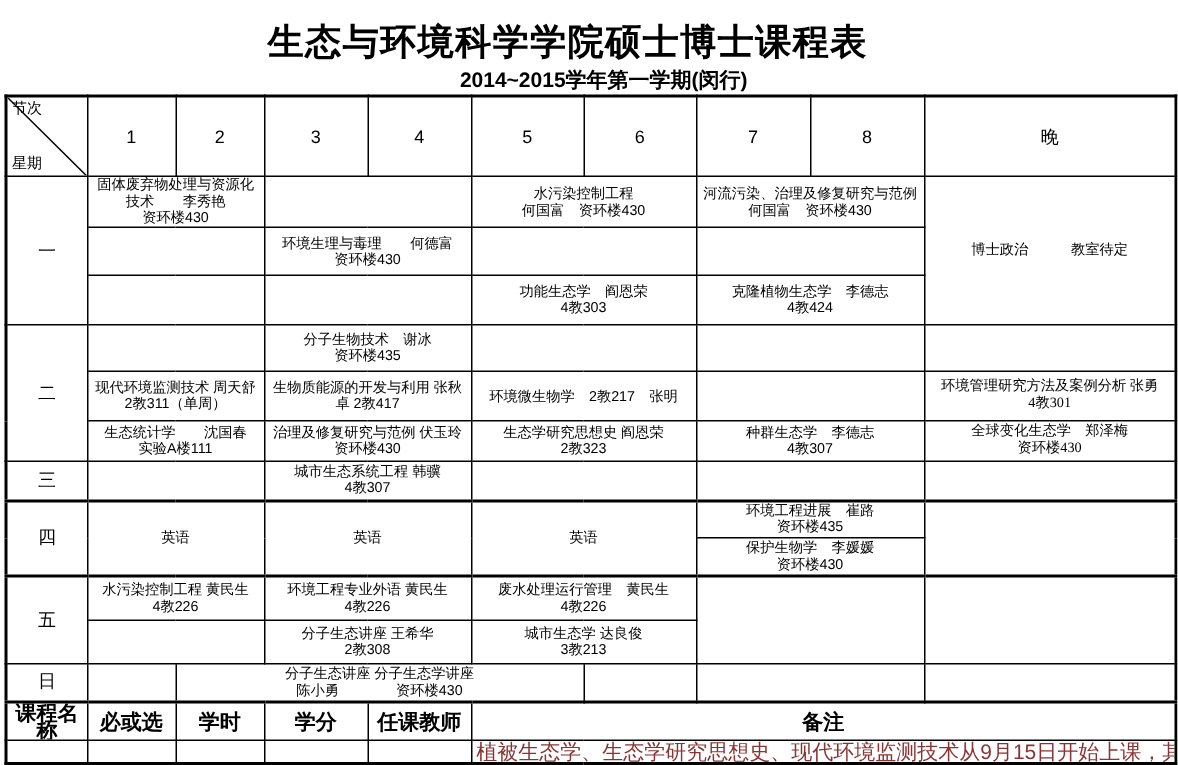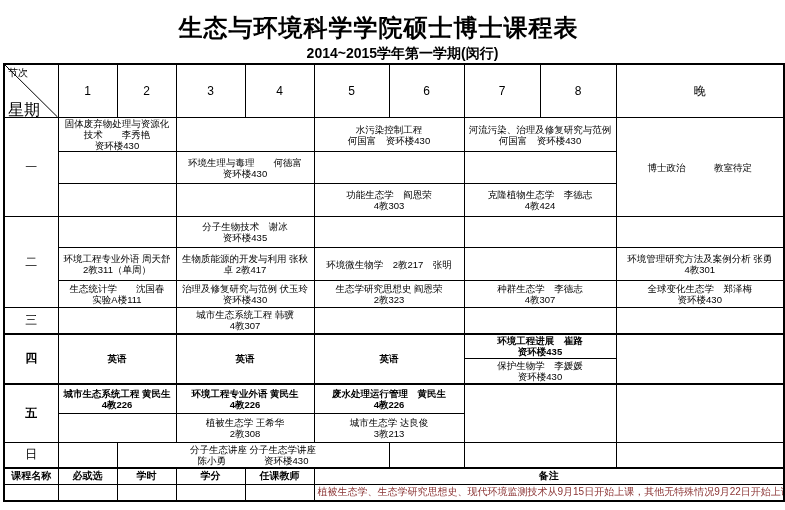--- a/index.html
+++ b/index.html
@@ -23,26 +23,26 @@
   }
   td{
     border:1px solid #000;
     text-align:center;vertical-align:middle;
     font-size:9.5px;line-height:11px;
     padding:0;overflow:hidden;white-space:pre-line;
   }
   tr.hdr td{font-size:12px;line-height:13px;}
   td.corner{position:relative;padding-left:25px;}
   td.corner .c-top{position:absolute;top:1px;left:3px;font-size:10px;}
-  td.corner .c-bot{position:absolute;bottom:1px;left:3px;font-size:16px;}
+  td.corner .c-bot{position:absolute;bottom:1px;left:3px;font-size:10px;}
   td.corner svg{position:absolute;top:0;left:0;width:100%;height:100%;}
   td.day{font-size:12px;}
-  td.evening-cell{font-size:9.5px;}
-  tr.thick td{border-top-width:2px;font-weight:bold;}
-  tr.foot td{font-weight:bold;font-size:10px;line-height:12px;}
+  td.evening-cell{font-size:9.5px;font-family:Liberation Serif, serif;}
+  tr.thick td{border-top-width:2px;}
+  tr.foot td{font-weight:bold;font-size:14px;line-height:12px;}
   td.remark{
     text-align:left;padding-left:3px;font-weight:normal;font-size:10px;
     white-space:nowrap;
   }
   tr.foot2 td{font-weight:normal;}
 </style>
 </head>
 <body>
 
 <div class="title">生态与环境科学学院硕士博士课程表</div>
@@ -113,21 +113,21 @@
   <tr style="height:31px">
     <td class="day" rowspan="3">二</td>
     <td colspan="2"></td>
     <td colspan="2">分子生物技术　谢冰
 资环楼435</td>
     <td colspan="2"></td>
     <td colspan="2"></td>
     <td></td>
   </tr>
   <tr style="height:33px">
-    <td colspan="2">环境工程专业外语 周天舒
+    <td colspan="2">现代环境监测技术 周天舒
 2教311（单周）</td>
     <td colspan="2">生物质能源的开发与利用 张秋
 卓 2教417</td>
     <td colspan="2">环境微生物学　2教217　张明</td>
     <td colspan="2"></td>
     <td class="evening-cell">环境管理研究方法及案例分析 张勇
 4教301</td>
   </tr>
   <tr style="height:27px">
     <td colspan="2">生态统计学　　沈国春
@@ -161,32 +161,32 @@
 资环楼435</td>
     <td rowspan="2"></td>
   </tr>
   <tr style="height:25px">
     <td colspan="2">保护生物学　李媛媛
 资环楼430</td>
   </tr>
 
   <tr class="thick" style="height:30px">
     <td class="day" rowspan="2">五</td>
-    <td colspan="2">城市生态系统工程 黄民生
+    <td colspan="2">水污染控制工程 黄民生
 4教226</td>
     <td colspan="2">环境工程专业外语 黄民生
 4教226</td>
     <td colspan="2">废水处理运行管理　黄民生
 4教226</td>
     <td colspan="2" rowspan="2"></td>
     <td rowspan="2"></td>
   </tr>
   <tr style="height:29px">
     <td colspan="2"></td>
-    <td colspan="2">植被生态学 王希华
+    <td colspan="2">分子生态讲座 王希华
 2教308</td>
     <td colspan="2">城市生态学 达良俊
 3教213</td>
   </tr>
 
   <tr style="height:25px">
     <td class="day">日</td>
     <td></td>
     <td colspan="4">分子生态讲座 分子生态学讲座
 陈小勇　　　　资环楼430</td>

